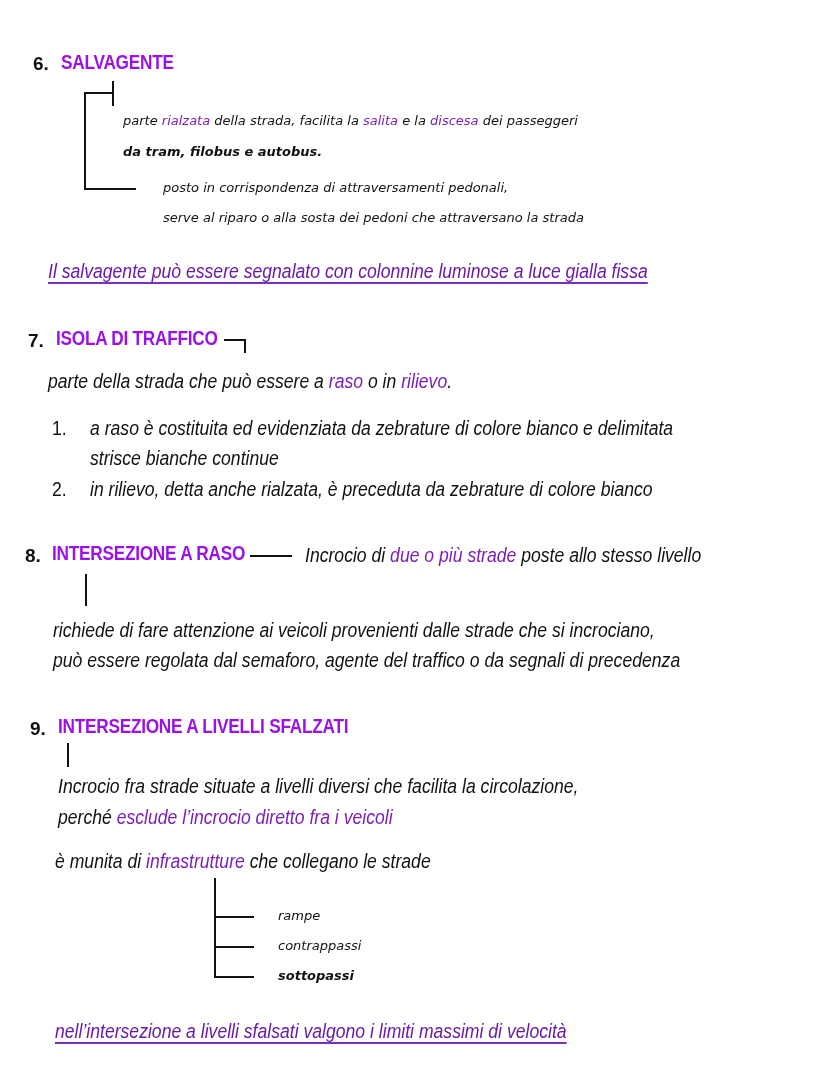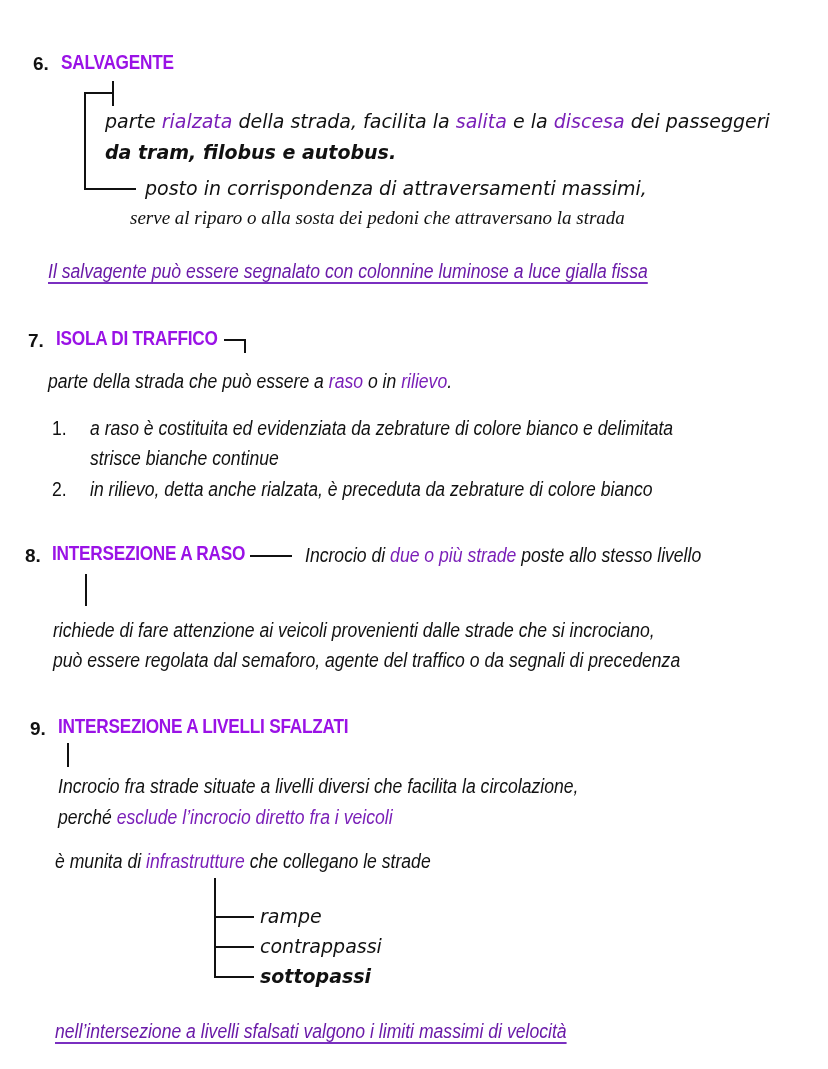--- a/index.html
+++ b/index.html
@@ -2,43 +2,43 @@
 <html><head>
 <meta charset="utf-8">
 <style>
   html, body { margin: 0; padding: 0; background: #ffffff; }
   body { width: 828px; height: 1069px; position: relative; overflow: hidden;
          font-family: "DejaVu Sans", sans-serif; color: #111111; }
   .abs { position: absolute; white-space: nowrap; }
   .num { font-weight: bold; font-size: 19px; color: #111; font-family: "Liberation Sans", sans-serif; }
   .title { font-weight: bold; font-size: 21px; color: #9a12e6; font-family: "Liberation Sans", sans-serif;
            transform: scaleX(0.82); transform-origin: left center; letter-spacing: -0.3px; }
-  .txt { font-style: italic; font-size: 19px; line-height: 30px; }
+  .txt { font-style: italic; font-size: 13px; line-height: 30px; margin-left: 18px; }
   .cond { font-family: "Liberation Sans", sans-serif; font-style: italic; font-size: 20px; line-height: 30px;
           transform: scaleX(0.88); transform-origin: left center; }
   .hl { color: #7a1fb8; }
   .note { color: #6a1aa8; text-decoration: underline; text-decoration-color: #7a2fc0; text-underline-offset: 4px; }
   .line { position: absolute; background: #111; }
 </style>
 </head>
 <body>
 
 <div>
   <span class="abs num" style="left:33px;top:53px;">6.</span>
   <span class="abs title" style="left:61px;top:50px;">SALVAGENTE</span>
   <div class="line" style="left:112px;top:81px;width:2px;height:25px;"></div>
   <div class="line" style="left:84px;top:92px;width:29px;height:2px;"></div>
   <div class="line" style="left:84px;top:92px;width:2px;height:97px;"></div>
   <div class="line" style="left:84px;top:188px;width:52px;height:2px;"></div>
   <div class="abs txt" style="left:105px;top:106px;">
     <span>parte </span><span class="hl">rialzata</span><span> della strada, facilita la </span><span class="hl">salita</span><span> e la </span><span class="hl">discesa</span><span> dei passeggeri</span>
   </div>
   <div class="abs txt" style="left:105px;top:137px;font-weight:bold;">da tram, filobus e autobus.</div>
-  <div class="abs txt" style="left:145px;top:173px;">posto in corrispondenza di attraversamenti massimi,</div>
-  <div class="abs txt" style="left:130px;top:203px;font-family:Liberation Serif, serif;">serve al riparo o alla sosta dei pedoni che attraversano la strada</div>
+  <div class="abs txt" style="left:145px;top:173px;">posto in corrispondenza di attraversamenti pedonali,</div>
+  <div class="abs txt" style="left:145px;top:203px;">serve al riparo o alla sosta dei pedoni che attraversano la strada</div>
   <div class="abs cond note" style="left:48px;top:256px;">Il salvagente può essere segnalato con colonnine luminose a luce gialla fissa</div>
 </div>
 
 <div>
   <span class="abs num" style="left:28px;top:330px;">7.</span>
   <span class="abs title" style="left:56px;top:326px;">ISOLA DI TRAFFICO</span>
   <div class="line" style="left:224px;top:339px;width:22px;height:2px;"></div>
   <div class="line" style="left:244px;top:339px;width:2px;height:14px;"></div>
   <div class="abs cond" style="left:48px;top:366px;">
     <span>parte della strada che può essere a </span><span class="hl">raso</span><span> o in </span><span class="hl">rilievo</span><span>.</span>

